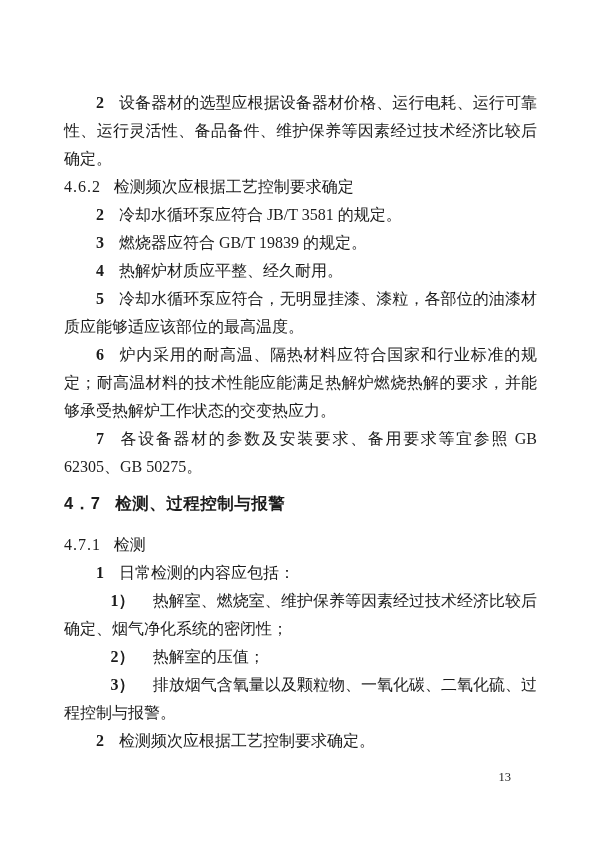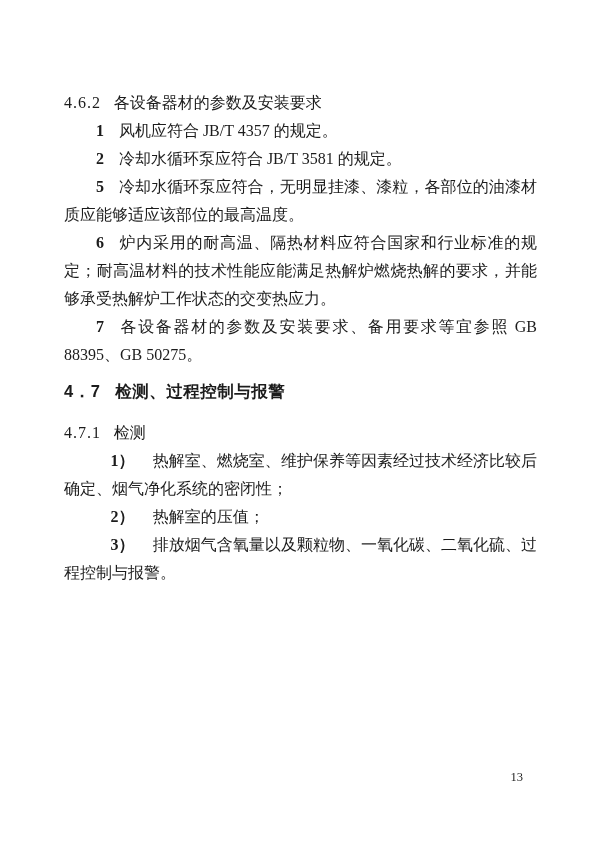--- a/index.html
+++ b/index.html
@@ -57,56 +57,60 @@
     margin-top: 8px !important;
     margin-bottom: 14px !important;
     letter-spacing: 0.5px;
   }
   .section-heading .sec-num {
     margin-right: 0.9em;
   }
   .page-number {
     position: absolute;
     top: 770px;
-    right: 77px;
+    right: 89px;
     font-size: 12.5px;
     line-height: 14px;
     font-family: "Liberation Serif", "DejaVu Serif", serif;
     color: #222222;
   }
 </style>
 </head>
 <body>
 
 <div class="page">
   <div class="body">
 
+    <p class="para-indent"><span class="num">2</span><span>设备器材的选型应根据设备器材价格、运行电耗、运行可靠性、运行灵活性、备品备件、维护保养等因素经过技术经济比较后确定。</span></p>
 
-    <p class="clause-heading"><span class="clause-num">4.6.2</span><span>各设备器材的参数及安装要求</span></p>
+    <p class="clause-heading"><span class="clause-num">4.6.2</span><span>检测频次应根据工艺控制要求确定</span></p>
 
-    <p class="para-indent"><span class="num">1</span><span>风机应符合 JB/T 4357 的规定。</span></p>
 
     <p class="para-indent"><span class="num">2</span><span>冷却水循环泵应符合 JB/T 3581 的规定。</span></p>
 
+    <p class="para-indent"><span class="num">3</span><span>燃烧器应符合 GB/T 19839 的规定。</span></p>
 
+    <p class="para-indent"><span class="num">4</span><span>热解炉材质应平整、经久耐用。</span></p>
 
     <p class="para-indent"><span class="num">5</span><span>冷却水循环泵应符合，无明显挂漆、漆粒，各部位的油漆材质应能够适应该部位的最高温度。</span></p>
 
     <p class="para-indent"><span class="num">6</span><span>炉内采用的耐高温、隔热材料应符合国家和行业标准的规定；耐高温材料的技术性能应能满足热解炉燃烧热解的要求，并能够承受热解炉工作状态的交变热应力。</span></p>
 
-    <p class="para-indent"><span class="num">7</span><span>各设备器材的参数及安装要求、备用要求等宜参照 GB 88395、GB 50275。</span></p>
+    <p class="para-indent"><span class="num">7</span><span>各设备器材的参数及安装要求、备用要求等宜参照 GB 62305、GB 50275。</span></p>
 
     <p class="section-heading"><span class="sec-num">4．7</span><span>检测、过程控制与报警</span></p>
 
     <p class="clause-heading"><span class="clause-num">4.7.1</span><span>检测</span></p>
 
+    <p class="para-indent"><span class="num">1</span><span>日常检测的内容应包括：</span></p>
 
     <p class="sub-item"><span class="subnum">1）</span><span>热解室、燃烧室、维护保养等因素经过技术经济比较后确定、烟气净化系统的密闭性；</span></p>
 
     <p class="sub-item"><span class="subnum">2）</span><span>热解室的压值；</span></p>
 
     <p class="sub-item"><span class="subnum">3）</span><span>排放烟气含氧量以及颗粒物、一氧化碳、二氧化硫、过程控制与报警。</span></p>
 
+    <p class="para-indent"><span class="num">2</span><span>检测频次应根据工艺控制要求确定。</span></p>
 
   </div>
 
   <div class="page-number">13</div>
 </div>
 
 </body></html>

